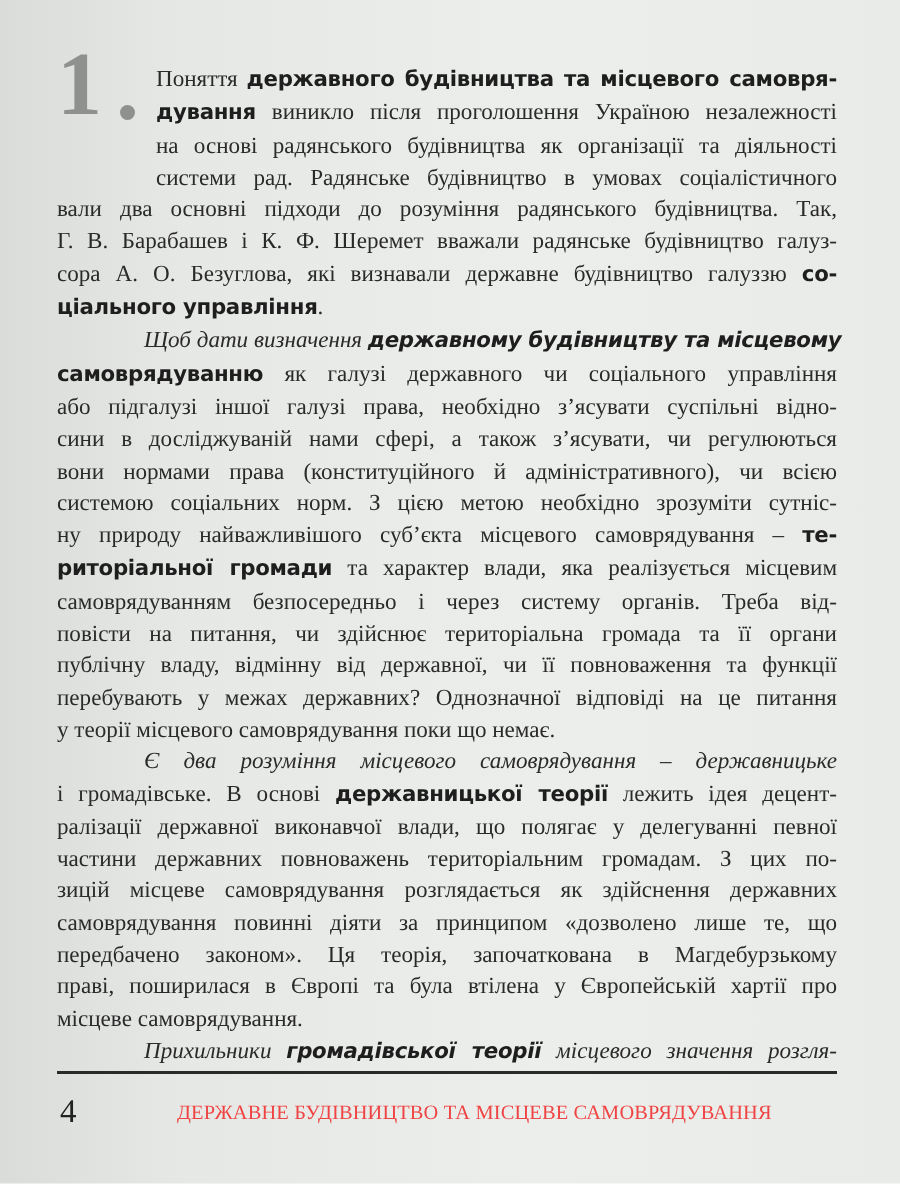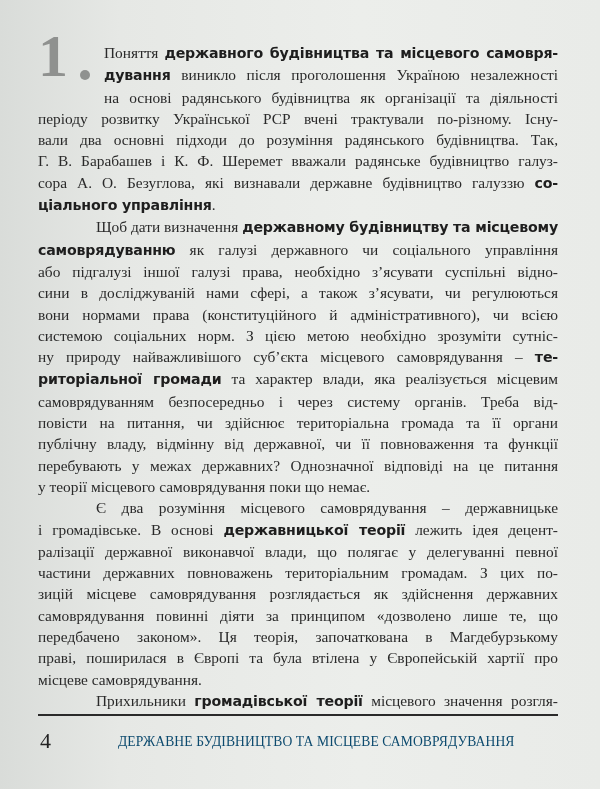--- a/index.html
+++ b/index.html
@@ -58,20 +58,21 @@
       overflow: visible;
     }
     .line.last {
       text-align-last: left;
     }
     .indent-top {
       padding-left: 66px;
     }
     .indent-para {
       padding-left: 58px;
+      font-style: italic;
     }
     .b {
       font-family: "DejaVu Sans", "Liberation Sans", sans-serif;
       font-weight: bold;
       font-size: 14.2px;
       letter-spacing: -0.2px;
       color: #1e1e1e;
     }
     .rule {
       position: absolute;
@@ -89,37 +90,37 @@
       line-height: 26px;
       color: #222;
     }
     .footer-title {
       position: absolute;
       left: 118px;
       top: 734px;
       font-size: 13.6px;
       line-height: 16px;
       letter-spacing: 0.1px;
-      color: #0c4a6e;
+      color: #ef4444;
       white-space: nowrap;
     }
   </style>
 </head>
 <body>
 
 <div class="page">
   <span class="drop-number">1</span>
   <span class="drop-dot"></span>
 
   <div class="text-block" id="text-block">
       <div>
         <span class="line indent-top"><span>Поняття </span><span class="b">державного будівництва та місцевого самовря-</span></span>
         <span class="line indent-top"><span class="b">дування</span><span> виникло після проголошення Україною незалежності</span></span>
         <span class="line indent-top"><span>на основі радянського будівництва як організації та діяльності</span></span>
-        <span class="line"><span>періоду розвитку Української РСР вчені трактували по-різному. Існу-</span></span>
+        <span class="line indent-top"><span>системи рад. Радянське будівництво в умовах соціалістичного</span></span>
         <span class="line"><span>вали два основні підходи до розуміння радянського будівництва. Так,</span></span>
         <span class="line"><span>Г. В. Барабашев і К. Ф. Шеремет вважали радянське будівництво галуз-</span></span>
         <span class="line"><span>сора А. О. Безуглова, які визнавали державне будівництво галуззю </span><span class="b">со-</span></span>
         <span class="line last"><span class="b">ціального управління</span><span>.</span></span>
       </div>
       <div>
         <span class="line indent-para"><span>Щоб дати визначення </span><span class="b">державному будівництву та місцевому</span></span>
         <span class="line"><span class="b">самоврядуванню</span><span> як галузі державного чи соціального управління</span></span>
         <span class="line"><span>або підгалузі іншої галузі права, необхідно з’ясувати суспільні відно-</span></span>
         <span class="line"><span>сини в досліджуваній нами сфері, а також з’ясувати, чи регулюються</span></span>

